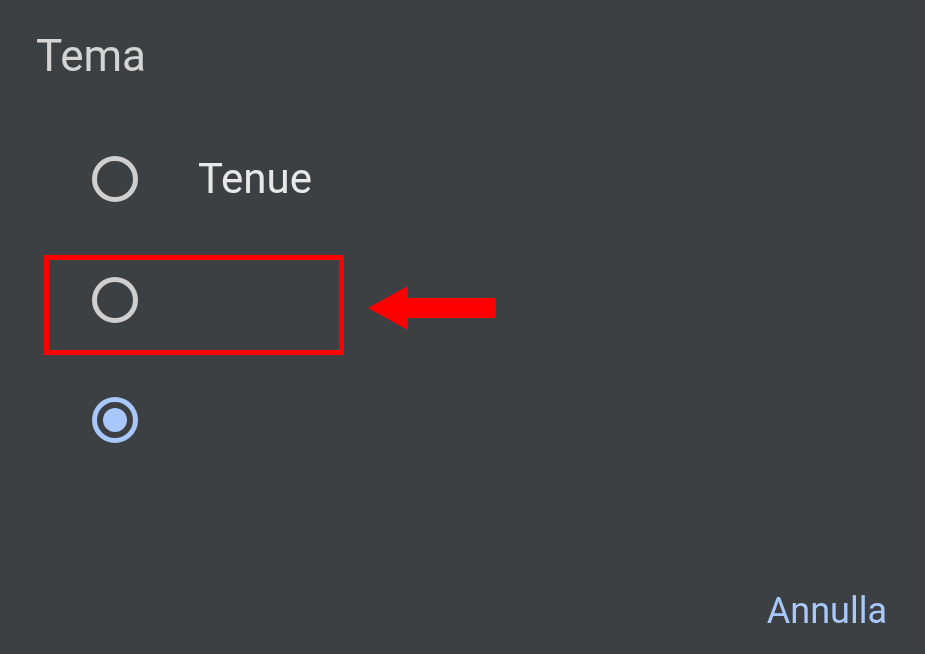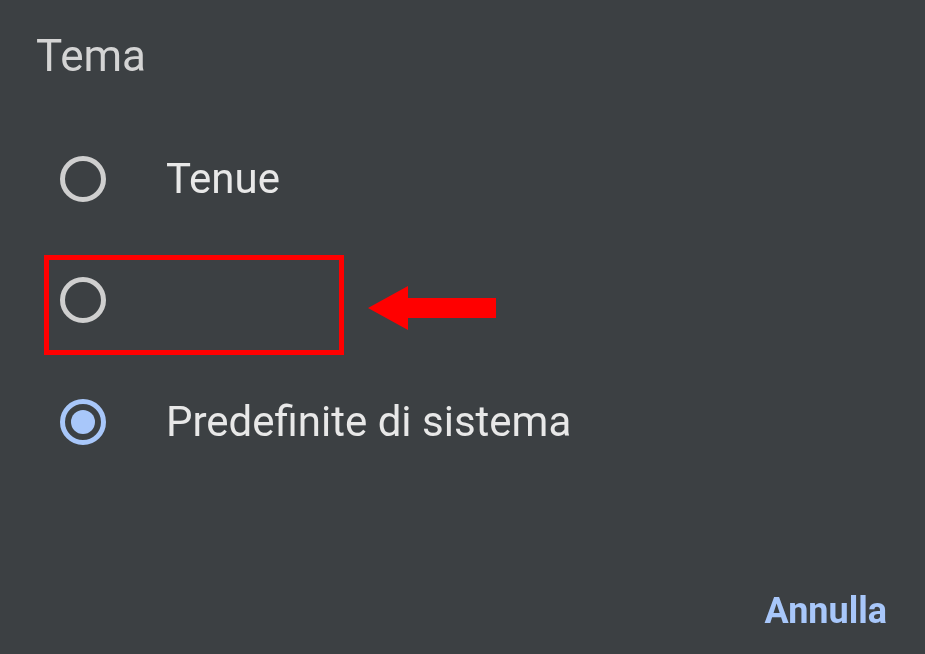--- a/index.html
+++ b/index.html
@@ -16,20 +16,21 @@
       overflow: hidden;
     }
     .dialog-title {
       color: #d4d4d4;
       font-size: 44px;
       font-weight: 400;
       padding: 30px 0 0 36px;
     }
     .options {
       padding-top: 50px;
+      margin-left: 32px;
     }
     .radio-option {
       display: flex;
       align-items: center;
       padding: 22px 0 22px 60px;
       cursor: pointer;
     }
     .radio-circle {
       width: 46px;
       height: 46px;
@@ -69,21 +70,21 @@
       left: 368px;
       top: 282px;
       pointer-events: none;
     }
     .cancel-button {
       position: absolute;
       right: 38px;
       bottom: 22px;
       color: #a8c7fa;
       font-size: 36px;
-      font-weight: 700;
+      font-weight: 400;
       cursor: pointer;
       background: none;
       border: none;
       font-family: inherit;
     }
     .option-2 {
       margin-top: 30px;
     }
     .option-3 {
       margin-top: 30px;
@@ -101,21 +102,20 @@
   </div>
 
   <div class="radio-option option-2">
     <div class="radio-circle"></div>
   </div>
 
   <div class="radio-option option-3">
     <div class="radio-circle selected">
       <div class="radio-inner"></div>
     </div>
-    <div class="radio-label">Predefinite di sistema</div>
   </div>
 </div>
 
 <div class="highlight-box"></div>
 
 <svg class="arrow" width="140" height="52">
   <polygon points="0,26 40,4 40,16 128,16 128,36 40,36 40,48" fill="#ff0000"></polygon>
 </svg>
 
 <button class="cancel-button">Annulla</button>

